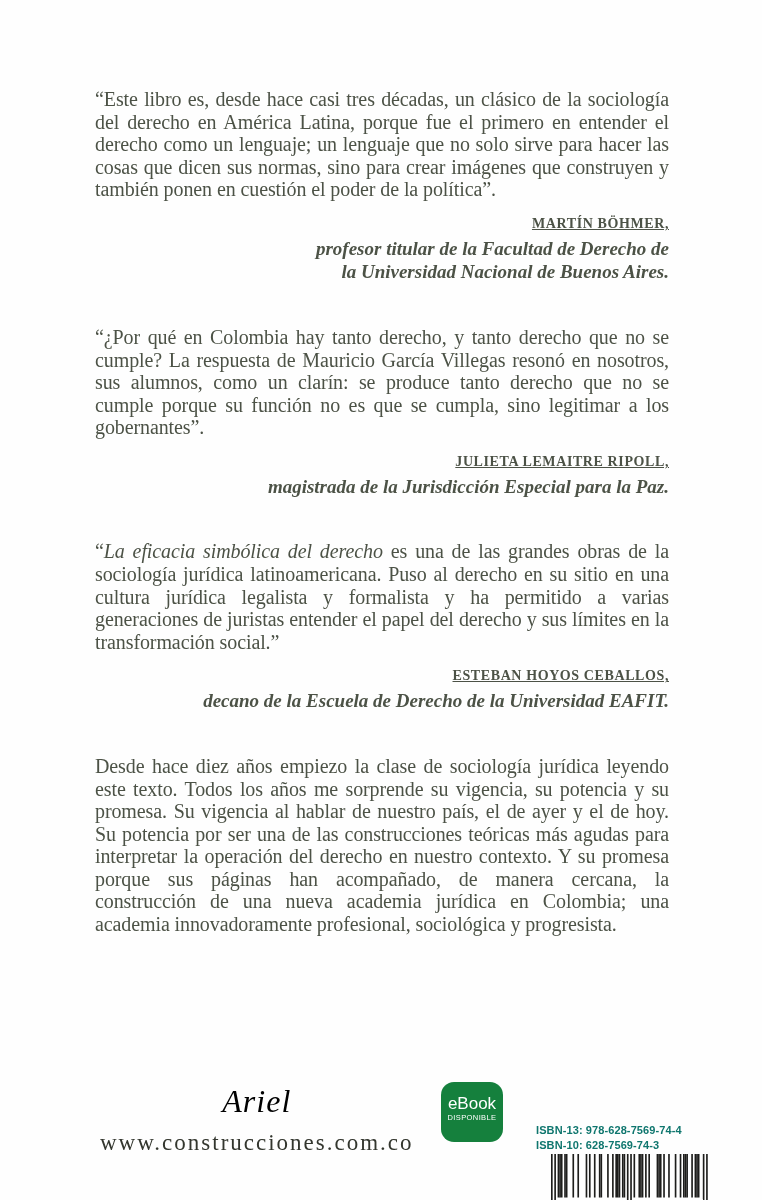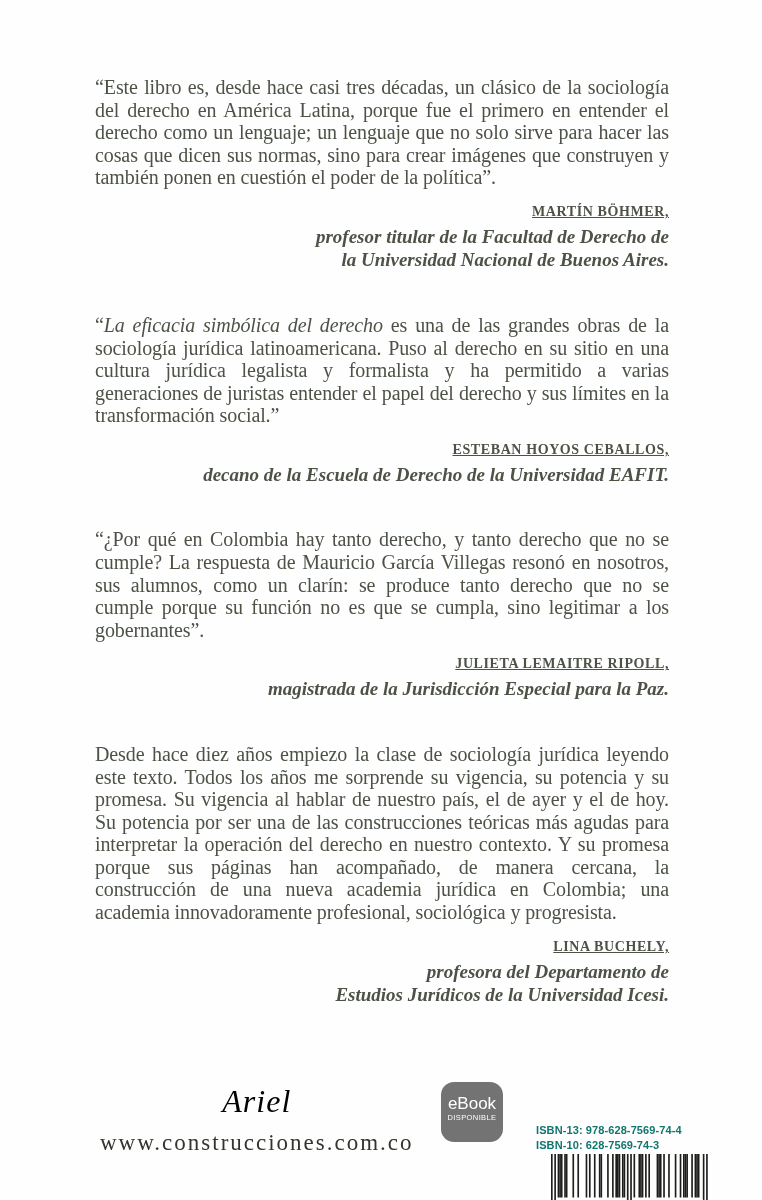--- a/index.html
+++ b/index.html
@@ -8,21 +8,21 @@
     width: 762px;
     height: 1200px;
     background: #fefefe;
     font-family: "Liberation Serif", "DejaVu Serif", serif;
     color: #4c5246;
     overflow: hidden;
   }
   .content {
     position: absolute;
     left: 95px;
-    top: 76px;
+    top: 88px;
     width: 574px;
   }
   .quote {
     margin: 0;
     font-size: 20px;
     line-height: 22.6px;
     text-align: justify;
     letter-spacing: -0.1px;
   }
   .italic-lead { font-style: italic; }
@@ -101,52 +101,47 @@
     <section class="endorsement">
       <p class="quote"><span>“</span><span class="italic-lead"></span><span>Este libro es, desde hace casi tres décadas, un clásico de la sociología del derecho en América Latina, porque fue el primero en entender el derecho como un lenguaje; un lenguaje que no solo sirve para hacer las cosas que dicen sus normas, sino para crear imágenes que construyen y también ponen en cuestión el poder de la política”.</span></p>
       <div class="attribution">
         <div class="author">MARTÍN BÖHMER,</div>
         <div class="role">profesor titular de la Facultad de Derecho de
 la Universidad Nacional de Buenos Aires.</div>
       </div>
     </section>
 
     <section class="endorsement">
+      <p class="quote"><span>“</span><span class="italic-lead"></span><span>¿Por qué en Colombia hay tanto derecho, y tanto derecho que no se cumple? La respuesta de Mauricio García Villegas resonó en nosotros, sus alumnos, como un clarín: se produce tanto derecho que no se cumple porque su función no es que se cumpla, sino legitimar a los gobernantes”.</span></p>
+      <div class="attribution">
+        <div class="author">JULIETA LEMAITRE RIPOLL,</div>
+        <div class="role">magistrada de la Jurisdicción Especial para la Paz.</div>
+      </div>
+    </section>
+
+    <section class="endorsement">
       <p class="quote"><span>“</span><span class="italic-lead">La eficacia simbólica del derecho</span><span> es una de las grandes obras de la sociología jurídica latinoamericana. Puso al derecho en su sitio en una cultura jurídica legalista y formalista y ha permitido a varias generaciones de juristas entender el papel del derecho y sus límites en la transformación social.”</span></p>
       <div class="attribution">
         <div class="author">ESTEBAN HOYOS CEBALLOS,</div>
         <div class="role">decano de la Escuela de Derecho de la Universidad EAFIT.</div>
       </div>
     </section>
 
     <section class="endorsement">
-      <p class="quote"><span>“</span><span class="italic-lead"></span><span>¿Por qué en Colombia hay tanto derecho, y tanto derecho que no se cumple? La respuesta de Mauricio García Villegas resonó en nosotros, sus alumnos, como un clarín: se produce tanto derecho que no se cumple porque su función no es que se cumpla, sino legitimar a los gobernantes”.</span></p>
-      <div class="attribution">
-        <div class="author">JULIETA LEMAITRE RIPOLL,</div>
-        <div class="role">magistrada de la Jurisdicción Especial para la Paz.</div>
-      </div>
-    </section>
-
-    <section class="endorsement">
       <p class="quote"><span></span><span class="italic-lead"></span><span>Desde hace diez años empiezo la clase de sociología jurídica leyendo este texto. Todos los años me sorprende su vigencia, su potencia y su promesa. Su vigencia al hablar de nuestro país, el de ayer y el de hoy. Su potencia por ser una de las construcciones teóricas más agudas para interpretar la operación del derecho en nuestro contexto. Y su promesa porque sus páginas han acompañado, de manera cercana, la construcción de una nueva academia jurídica en Colombia; una academia innovadoramente profesional, sociológica y progresista.</span></p>
-      <div class="attribution last">
-        <div class="author">LINA BUCHELY,</div>
-        <div class="role">profesora del Departamento de
-Estudios Jurídicos de la Universidad Icesi.</div>
-      </div>
     </section>
 
   </div>
 
   <div class="brand">
     <div class="logo">Ariel</div>
     <div class="url">www.construcciones.com.co</div>
   </div>
 
-  <div class="ebook-badge" style="background: #737373;">
+  <div class="ebook-badge" style="background: #15803d;">
     <div class="ebook-title">eBook</div>
     <div class="ebook-sub">DISPONIBLE</div>
   </div>
 
   <div class="isbn-block">
     <div class="isbn-lines">
       <div>ISBN-13: 978-628-7569-74-4</div>
       <div>ISBN-10: 628-7569-74-3</div>
     </div>
     <svg id="barcode" class="barcode-svg" width="174" height="60" viewBox="0 0 116 40" preserveAspectRatio="none">

